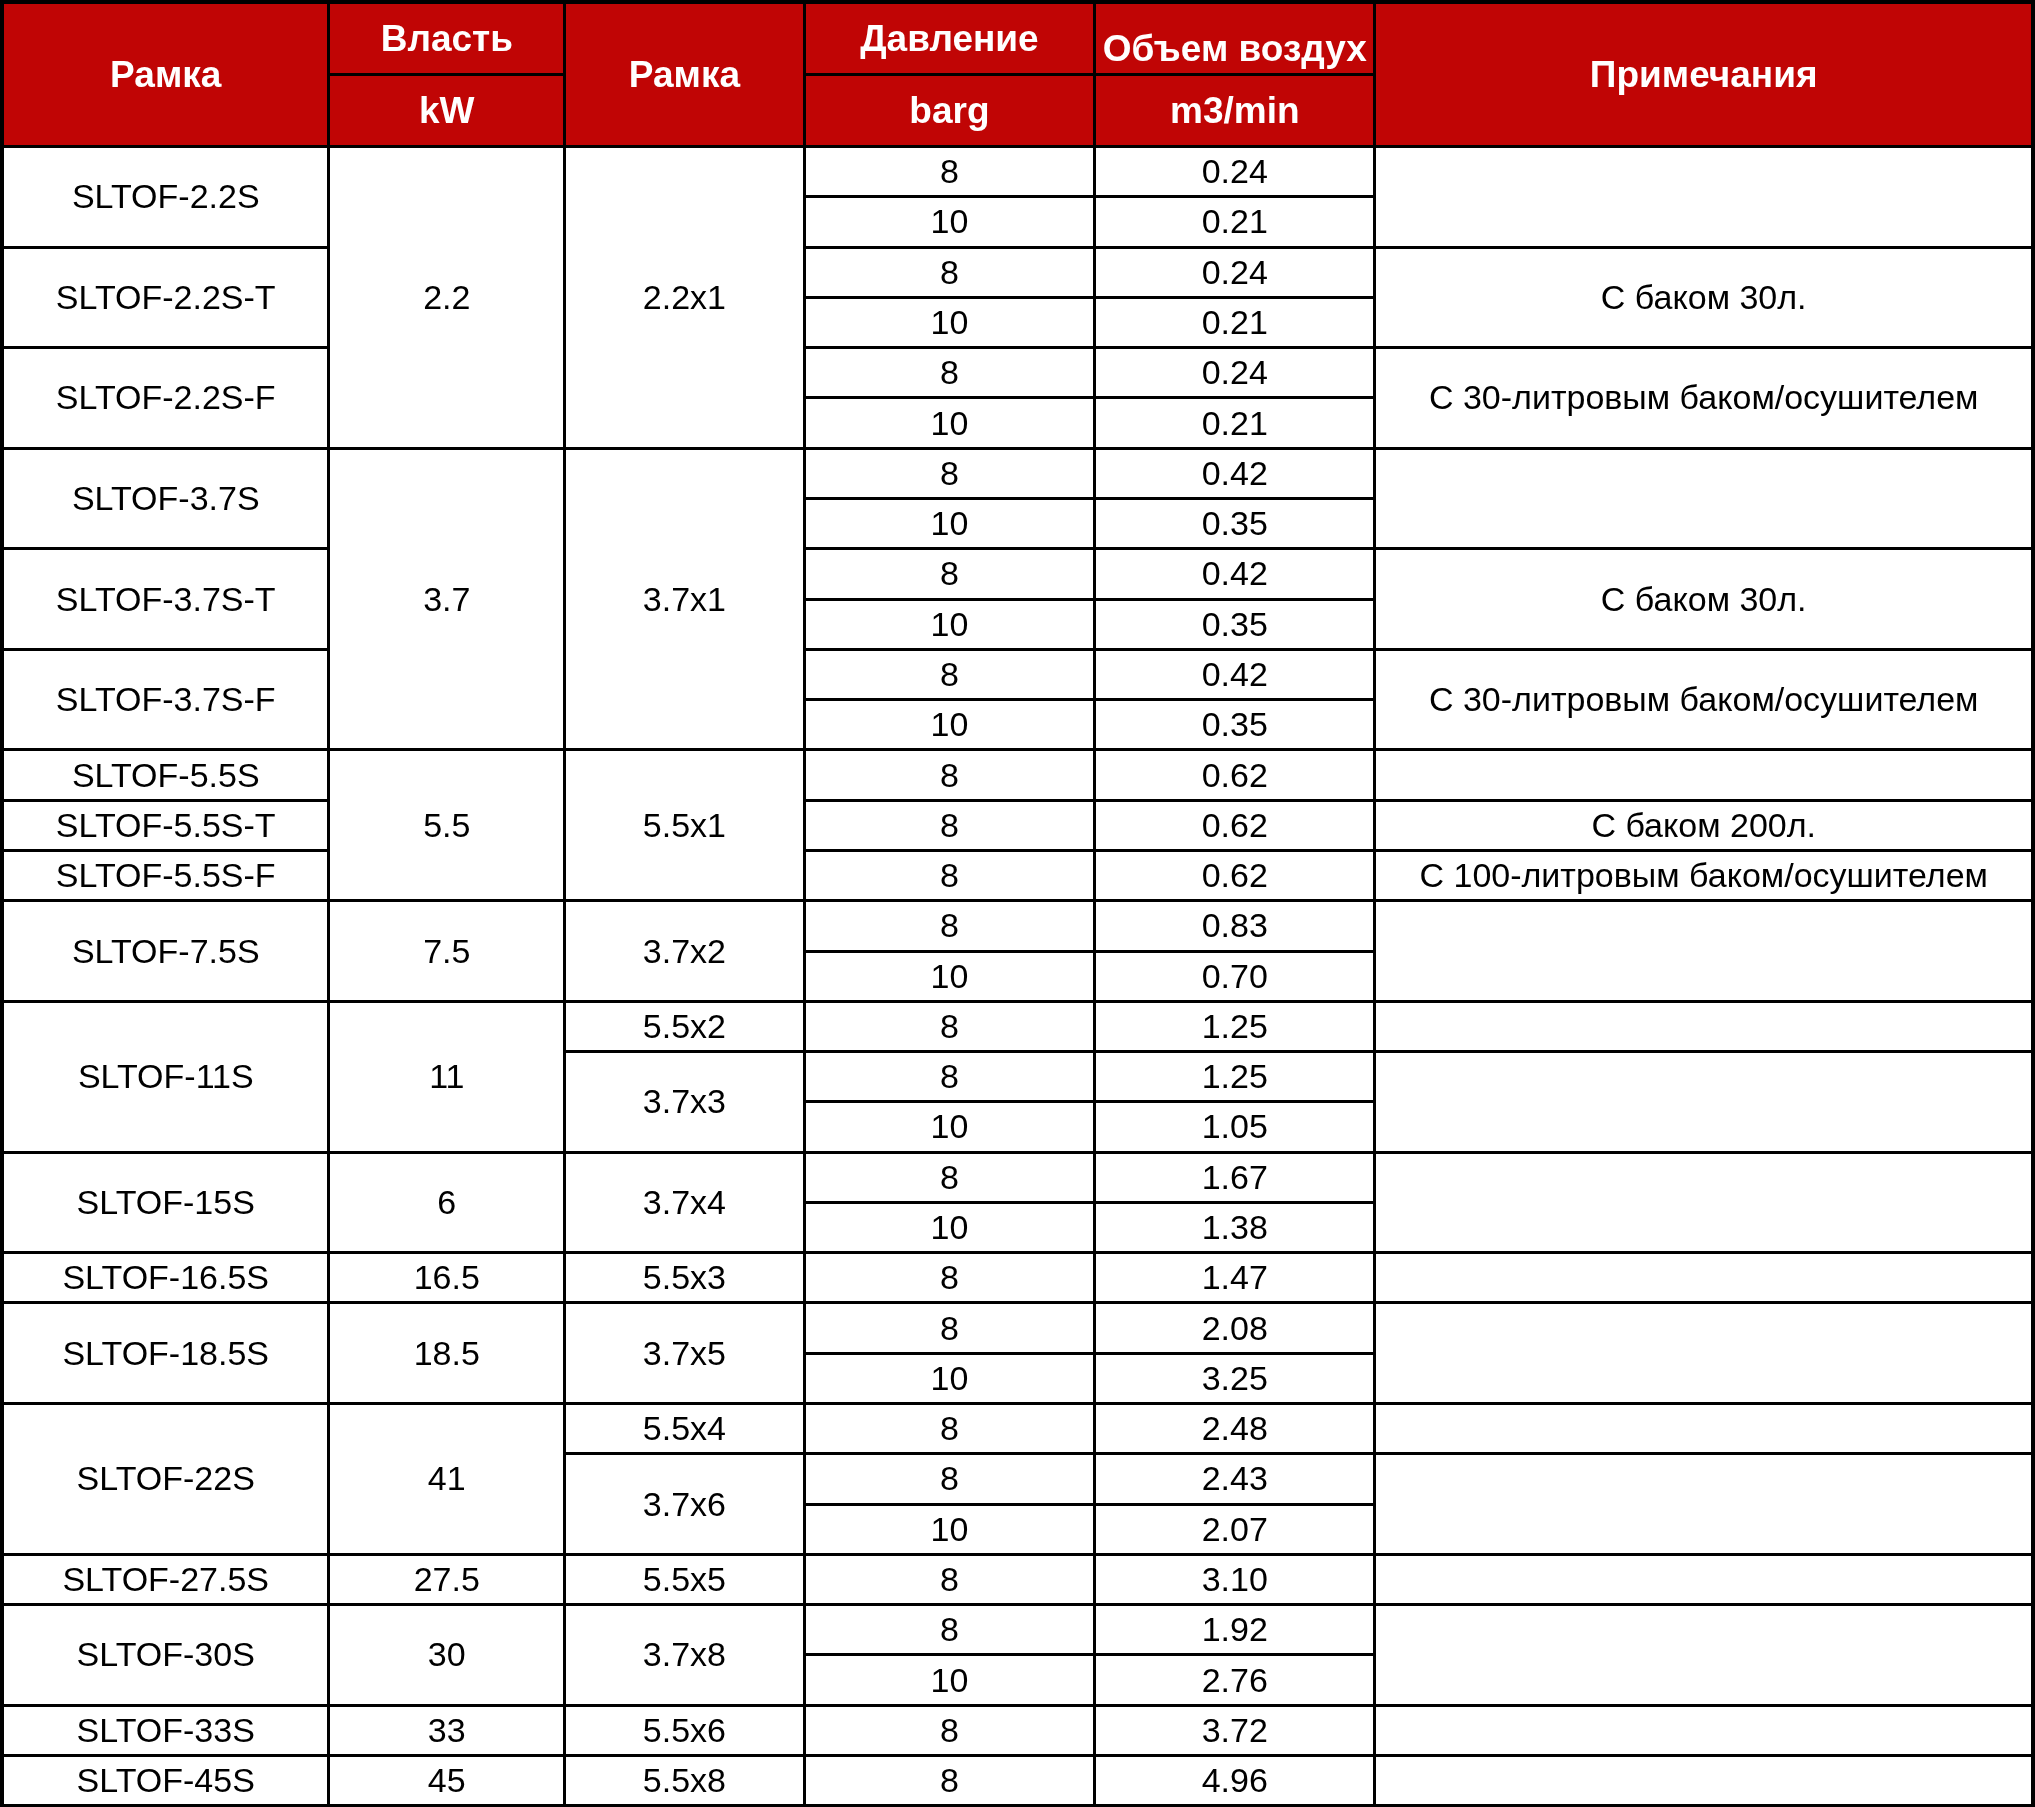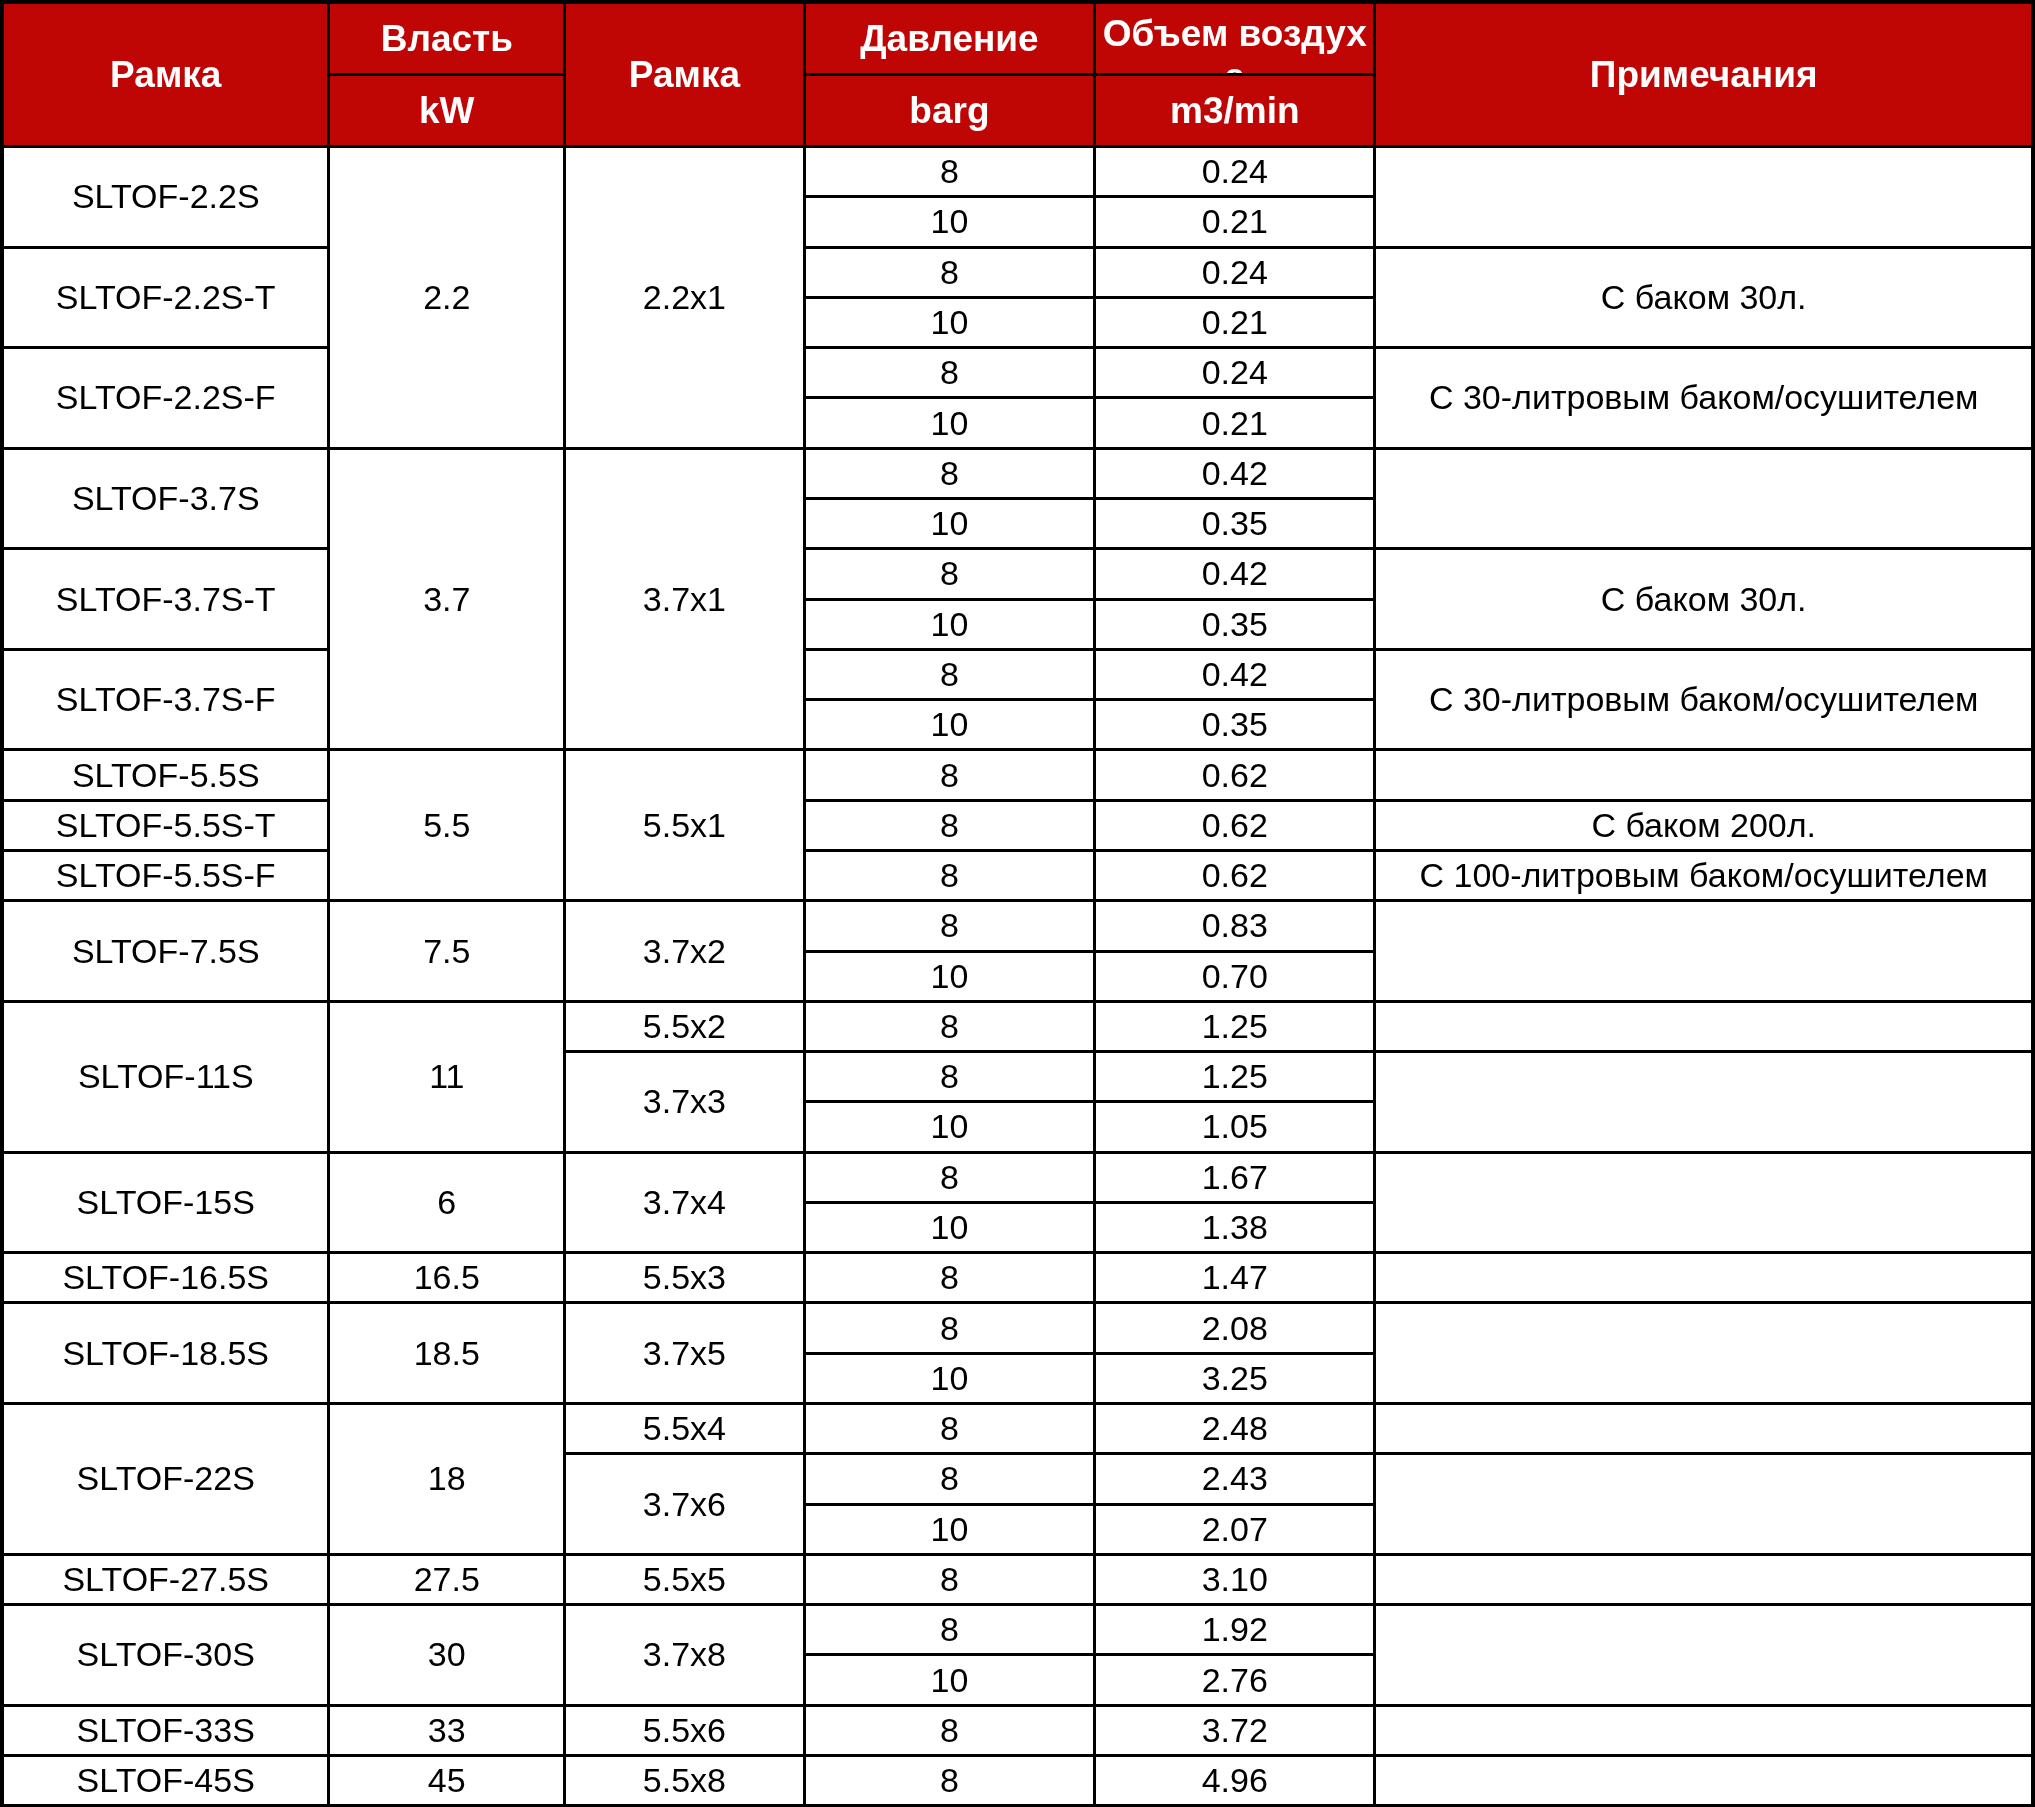--- a/index.html
+++ b/index.html
@@ -33,21 +33,21 @@
     font-size: 34px;
     color: #000000;
     height: 50px;
     padding: 0 3.9px;
     background: #ffffff;
     white-space: nowrap;
   }
   
   th.vol-th { vertical-align: top; }
   .vol-clip { height: 69px; overflow: hidden; }
-  .vol-line1 { margin-top: 8px; line-height: 43px; }
+  .vol-line1 { margin-top: 23px; line-height: 43px; }
   .vol-line2 { line-height: 43px; }
 </style>
 </head>
 <body>
 
 <table id="spec">
   <colgroup>
     <col style="width:16.1%">
     <col style="width:11.6%">
     <col style="width:11.8%">
@@ -217,21 +217,21 @@
         <td>8</td>
         <td>2.08</td>
         <td rowspan="2"></td>
       </tr>
       <tr>
         <td>10</td>
         <td>3.25</td>
       </tr>
       <tr>
         <td rowspan="3">SLTOF-22S</td>
-        <td rowspan="3">18</td>
+        <td rowspan="3">41</td>
         <td>5.5x4</td>
         <td>8</td>
         <td>2.48</td>
         <td></td>
       </tr>
       <tr>
         <td rowspan="2">3.7x6</td>
         <td>8</td>
         <td>2.43</td>
         <td rowspan="2"></td>

